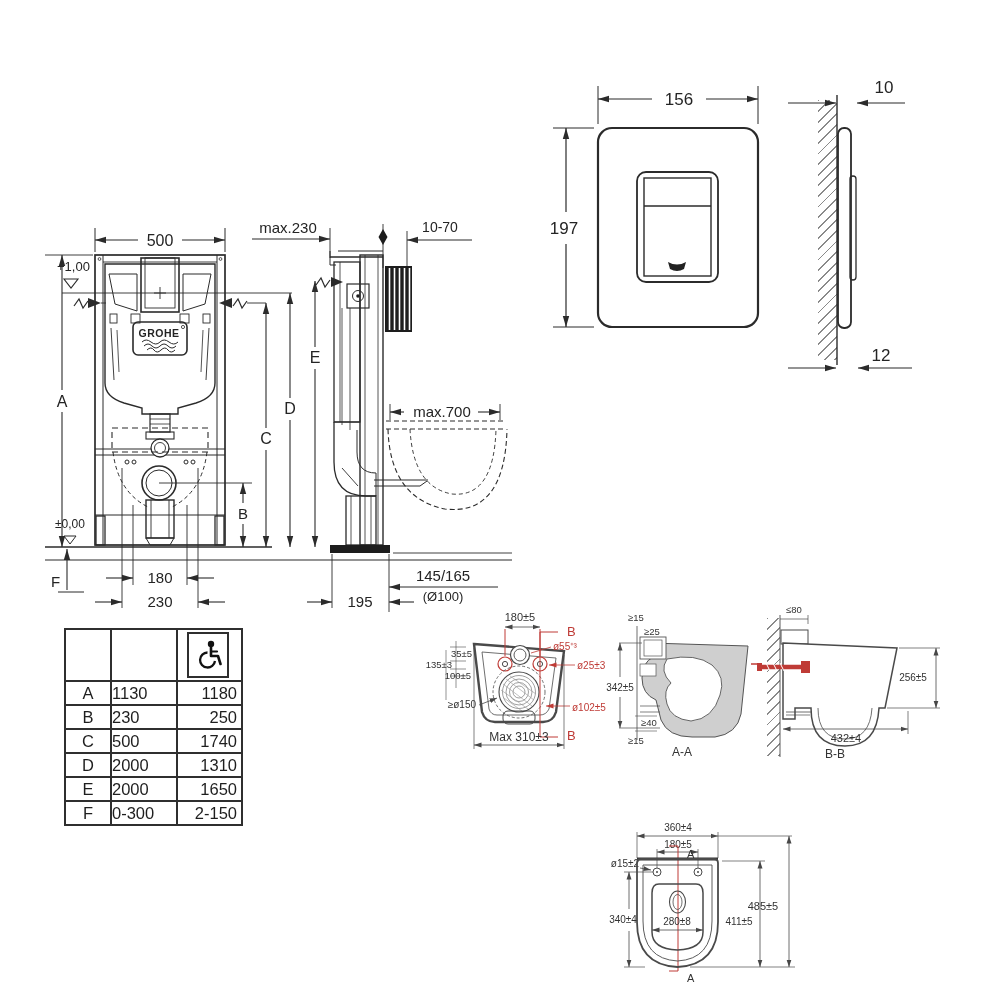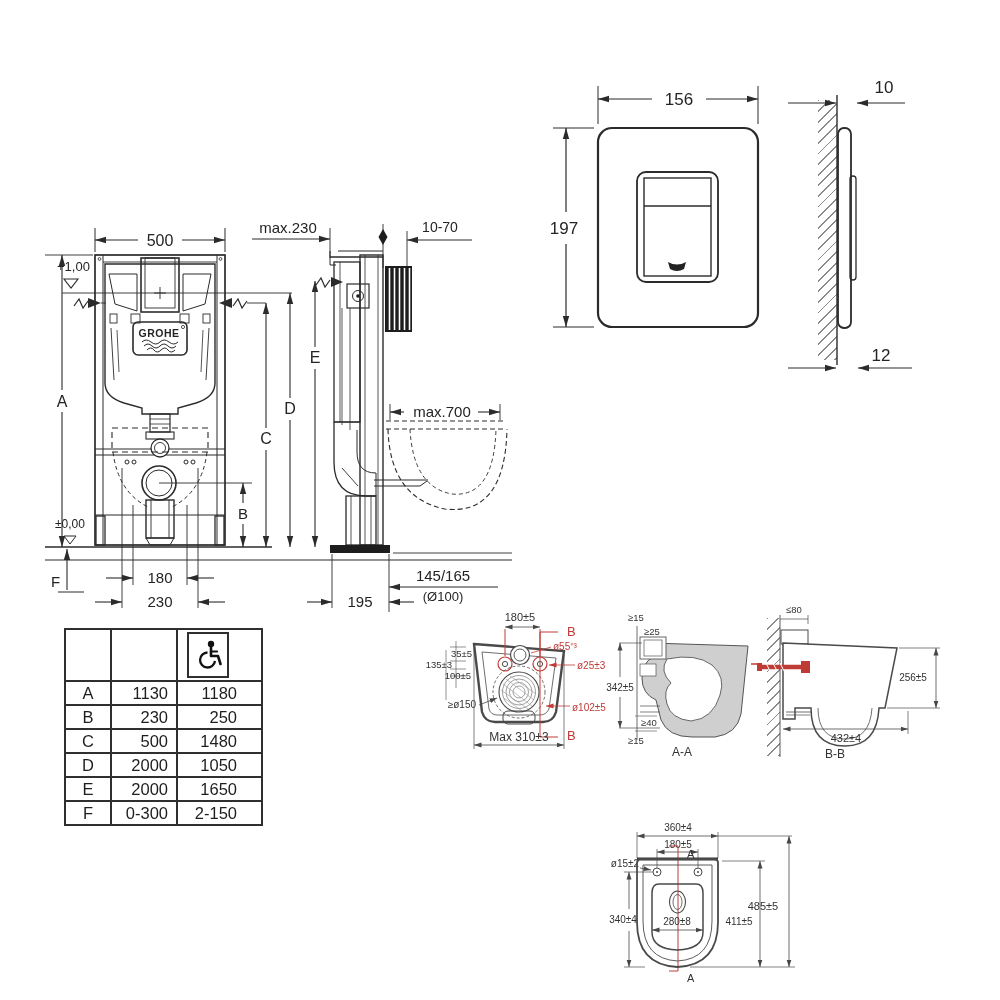--- a/index.html
+++ b/index.html
@@ -6,22 +6,22 @@
   #page{position:relative;width:1000px;height:1000px;background:#fff;overflow:hidden;
         font-family:"Liberation Sans",sans-serif;}
   #draw{position:absolute;left:0;top:0;z-index:2;}
   .hatch{position:absolute;z-index:1;
          background:repeating-linear-gradient(135deg,#8a8a8a 0 1.3px,transparent 1.3px 7.5px);}
   #dim-table{position:absolute;left:64px;top:628px;z-index:3;border-collapse:collapse;
              background:#fff;}
   #dim-table td,#dim-table th{border:2px solid #2f2f2f;padding:0;font-size:16.5px;
              color:#1e1e1e;font-weight:normal;height:22px;}
   #dim-table .c1{width:44px;text-align:center;}
-  #dim-table .c2{width:56px;text-align:right;padding-right:8px;}
-  #dim-table .c3{width:59px;text-align:right;padding-right:24px;}
+  #dim-table .c2{width:56px;text-align:left;padding-right:8px;}
+  #dim-table .c3{width:59px;text-align:right;padding-right:4px;}
   #dim-table tr.hdr td{height:50px;}
   .iconbox{width:38px;height:42px;border:2px solid #2f2f2f;margin:2px auto;
            display:flex;align-items:center;justify-content:center;}
   svg text{font-family:"Liberation Sans",sans-serif;fill:#242424;}
   .t16{font-size:16px;} .t15{font-size:15px;} .t14{font-size:14px;} .t17{font-size:17px;}
   .t13{font-size:13px;} .t12{font-size:12px;} .t11{font-size:11px;} .t10{font-size:10px;}
   .t95{font-size:9.5px;} .soft{fill:#333;} .red{fill:#bf3b36;}
   .ln{stroke:#2b2b2b;fill:none;} .fill-ink{fill:#1d1d1d;stroke:none;}
   .sln{stroke:#4a4a4a;fill:none;} .rln{stroke:#bf3b36;fill:none;}
 </style>
@@ -463,26 +463,26 @@
       <td class="c3">1180</td>
     </tr>
     <tr>
       <td class="c1">B</td>
       <td class="c2">230</td>
       <td class="c3">250</td>
     </tr>
     <tr>
       <td class="c1">C</td>
       <td class="c2">500</td>
-      <td class="c3">1480</td>
+      <td class="c3">1740</td>
     </tr>
     <tr>
       <td class="c1">D</td>
       <td class="c2">2000</td>
-      <td class="c3">1050</td>
+      <td class="c3">1310</td>
     </tr>
     <tr>
       <td class="c1">E</td>
       <td class="c2">2000</td>
       <td class="c3">1650</td>
     </tr>
     <tr>
       <td class="c1">F</td>
       <td class="c2">0-300</td>
       <td class="c3">2-150</td>

